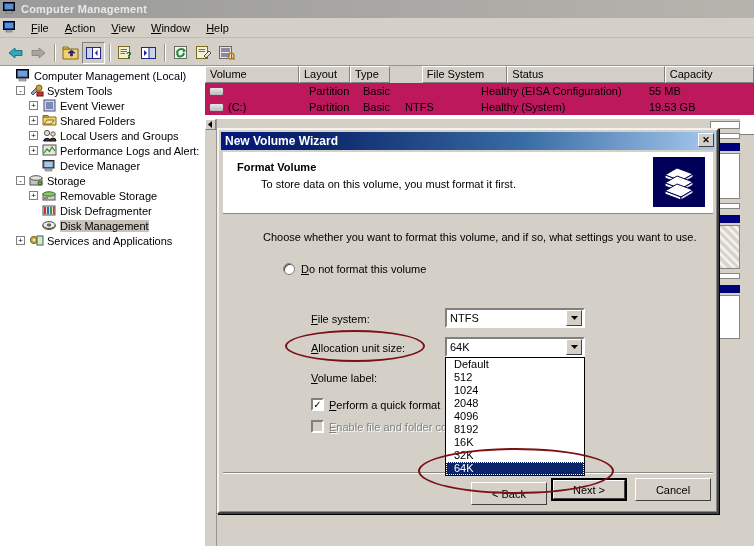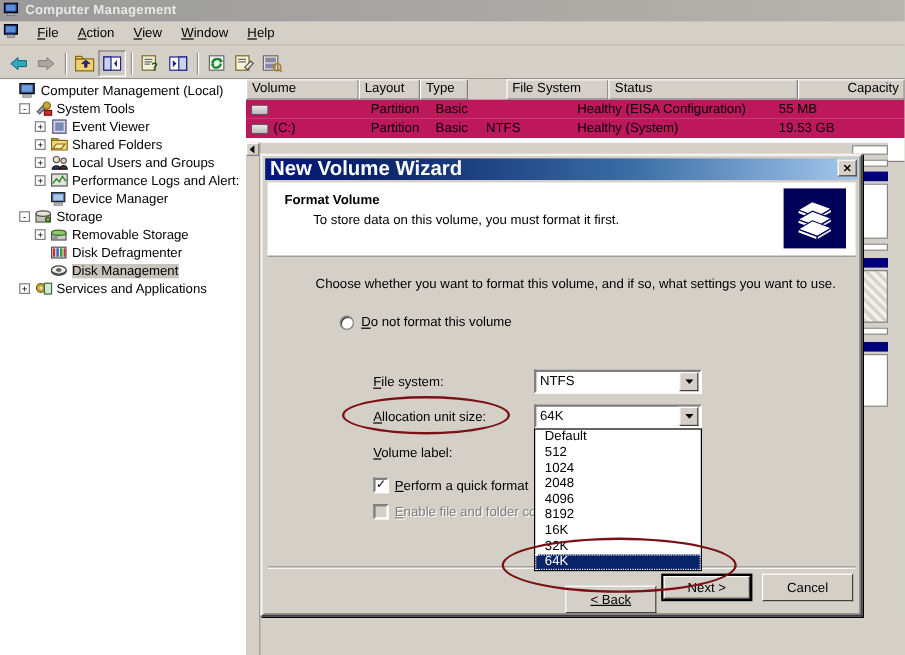--- a/index.html
+++ b/index.html
@@ -79,21 +79,21 @@
   .dlg {
     position:absolute; left:217px; top:128px; width:502px; height:386px;
     background:#d4d0c8;
     border:2px solid; border-color:#f4f2ee #404040 #404040 #f4f2ee;
     box-shadow:1px 1px 0 #000;
   }
   .dlg-inner { position:absolute; inset:0; border:1px solid; border-color:#d4d0c8 #878787 #878787 #d4d0c8; }
   .dlg-title {
     position:absolute; left:2px; top:2px; right:2px; height:18px;
     background:linear-gradient(to right,#04177e,#0a246a 18%,#3a6ea5 62%,#a6c8ee);
-    display:flex; align-items:center; color:#fff; font-weight:bold; font-size:17px; padding-left:4px;
+    display:flex; align-items:center; color:#fff; font-weight:bold; font-size:12px; padding-left:4px;
   }
   .closebtn {
     position:absolute; right:3px; top:3px; width:16px; height:14px;
     background:#d4d0c8; border:1px solid; border-color:#fff #404040 #404040 #fff;
     display:flex; align-items:center; justify-content:center; font-size:9px; font-weight:bold; line-height:1;
   }
   .dlg-head {
     position:absolute; left:4px; top:22px; right:4px; height:62px; background:#fff;
     border-bottom:1px solid #878787;
   }
@@ -415,21 +415,21 @@
   </div>
 
   <div class="listpane">
 
     <div class="lheader" id="list-header">
         <div class="lh" style="width: 100px;">Volume</div>
         <div class="lh" style="width: 54px;">Layout</div>
         <div class="lh" style="width: 42px;">Type</div>
         <div class="lh" style="width: 91px; margin-left: 32px;">File System</div>
         <div class="lh" style="width: 168px;">Status</div>
-        <div class="lh" style="width: 95px; text-align: right;">Capacity</div>
+        <div class="lh" style="width: 95px;">Capacity</div>
       </div>
     <div class="listbody" id="list-body">
         <div class="lrow">
           <div class="lc" style="width: 100px; flex: 0 0 auto; display: flex; align-items: center; padding-left: 0px;">
             <span class="volico"></span>
             <span></span>
           </div>
           <div class="lc" style="width: 54px; flex: 0 0 auto;">Partition</div>
           <div class="lc" style="width: 42px; flex: 0 0 auto;">Basic</div>
           <div class="lc" style="width: 76px; flex: 0 0 auto;"></div>
@@ -560,21 +560,21 @@
           <div class="dd-item">16K</div>
           <div class="dd-item">32K</div>
           <div class="dd-item sel">64K</div>
         </div>
 
     </div>
 
     <div class="sep-line"></div>
 
     <div class="btnrow">
-      <div class="btn" style="right:166px; top:10px;text-decoration:underline;">
+      <div class="btn" style="right:166px; top:4px;">
         <span>&lt; Back</span>
       </div>
       <div class="btn default" style="right:86px; top:0;">
         <span class="bi">
           <span>Next &gt;</span>
         </span>
       </div>
       <div class="btn" style="right:2px; top:0;">
         <span>Cancel</span>
       </div>

